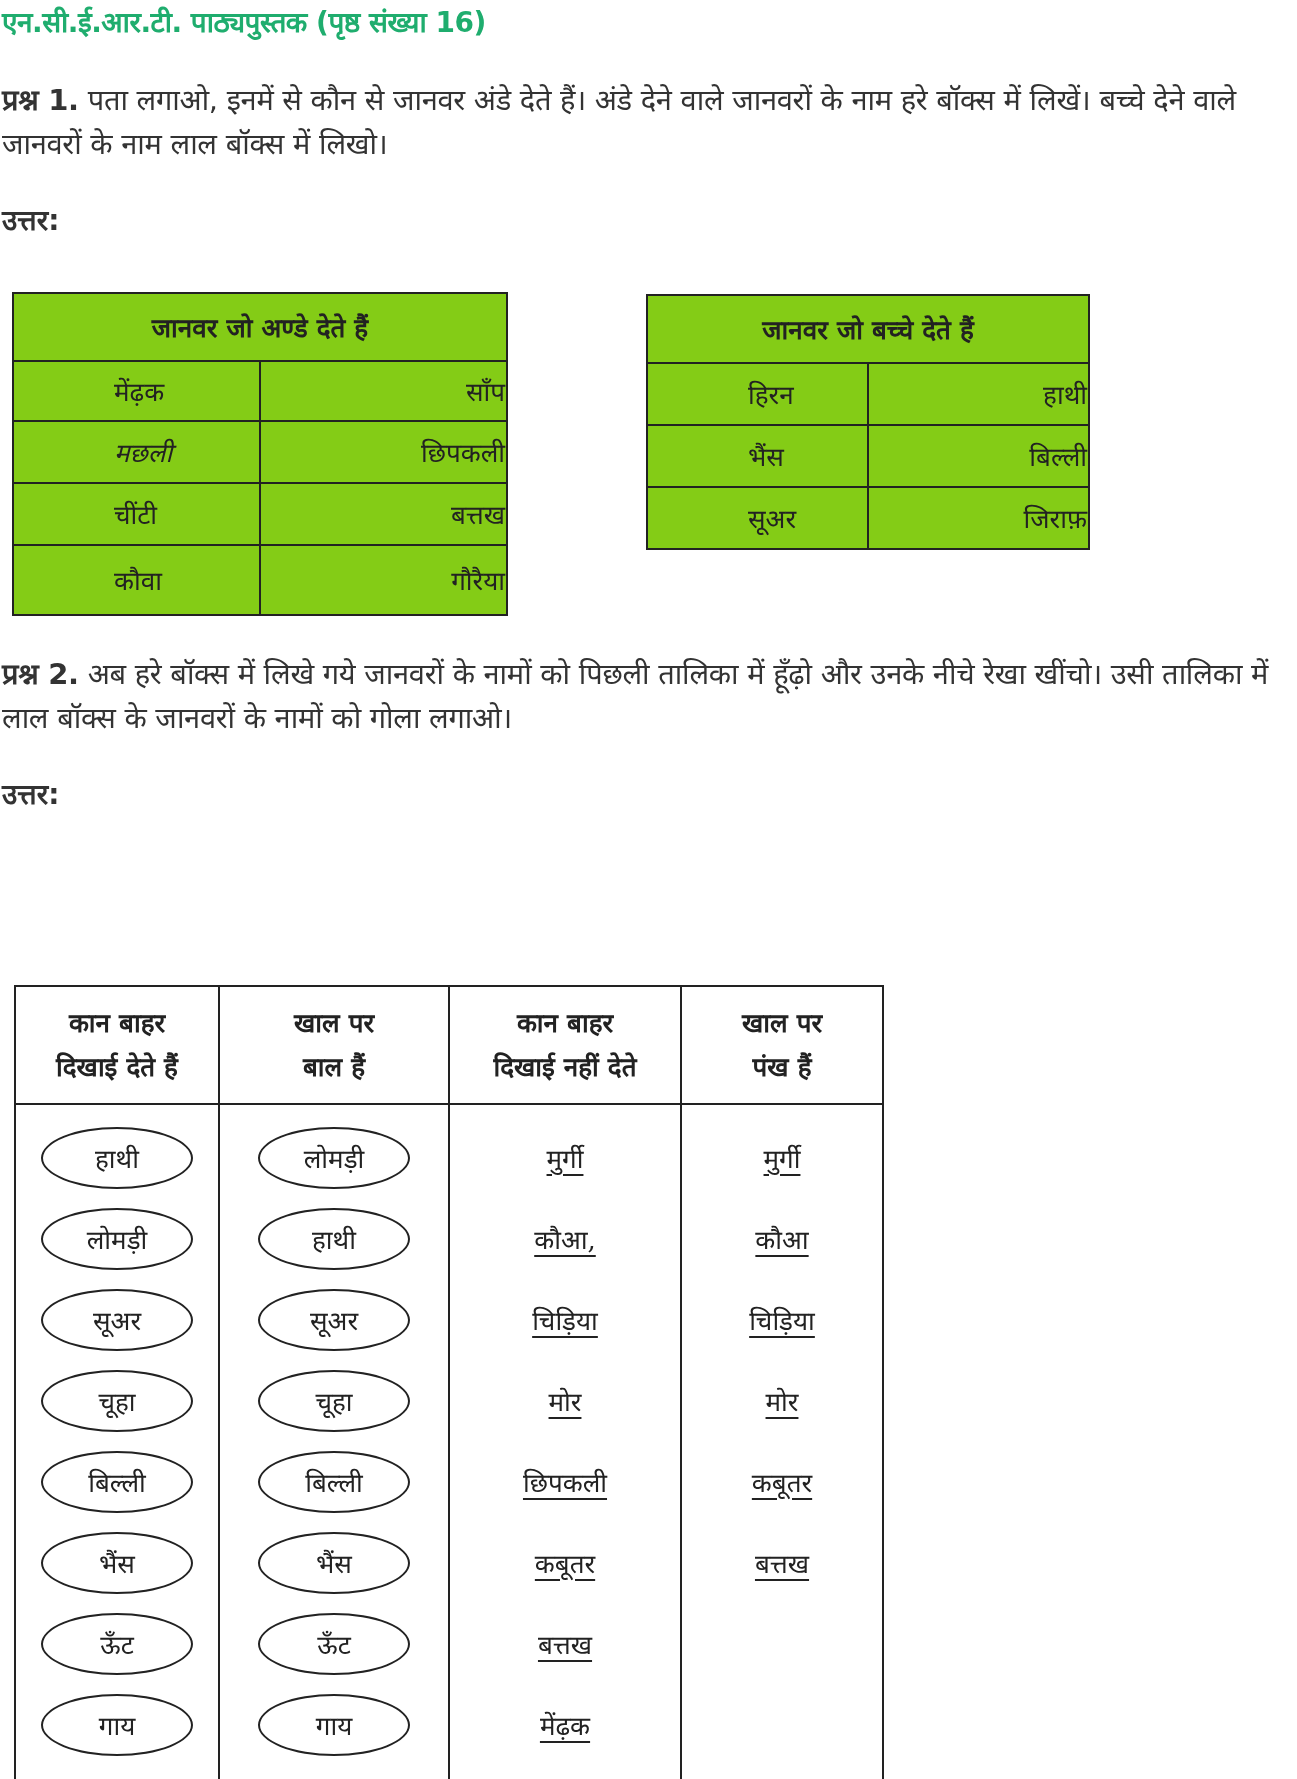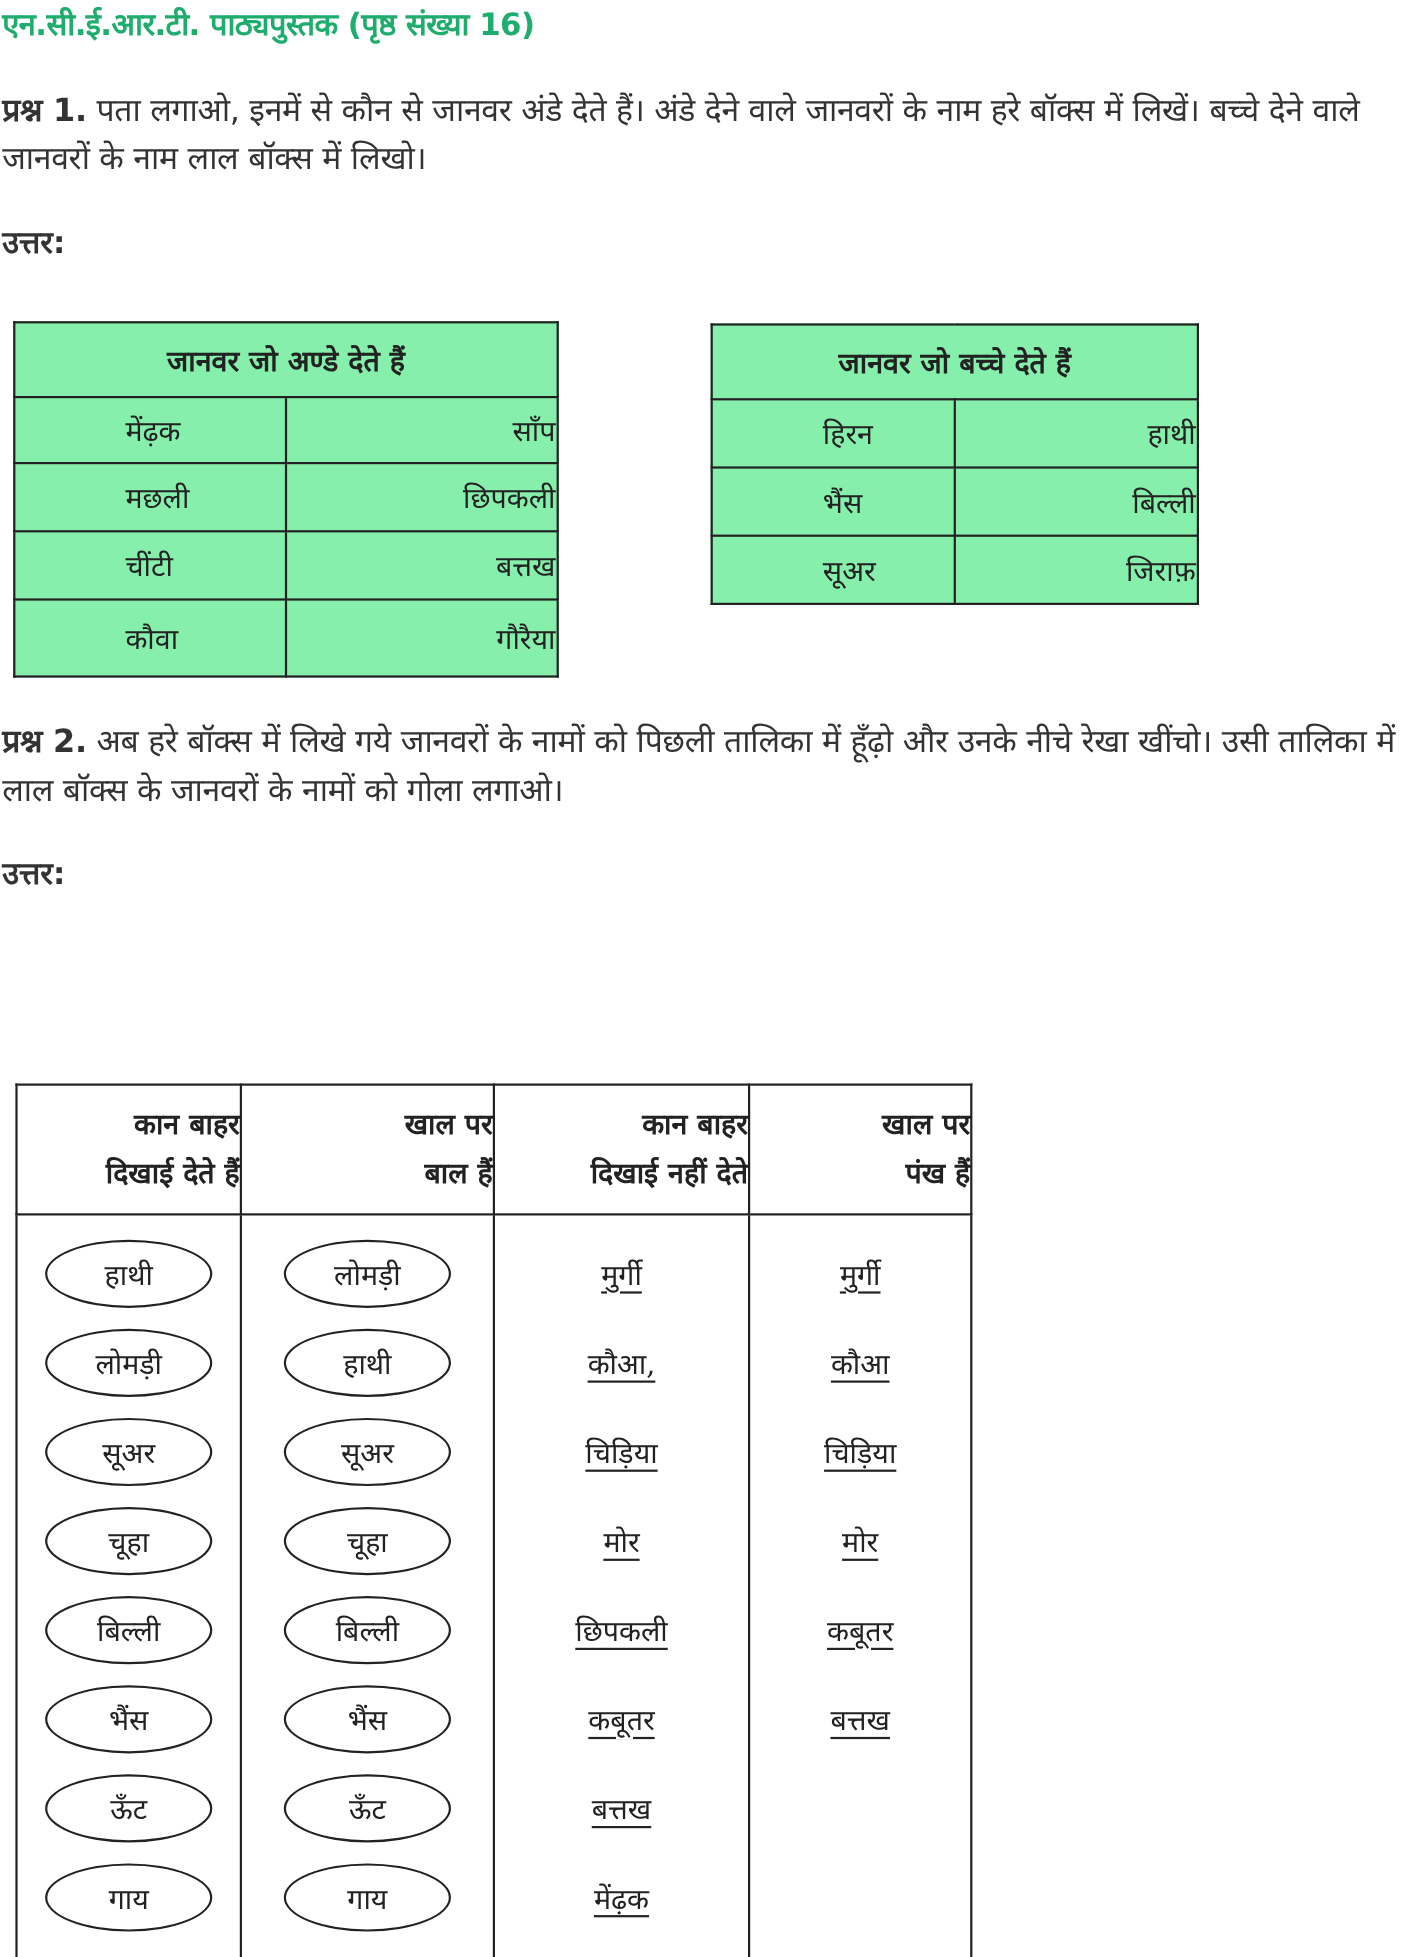--- a/index.html
+++ b/index.html
@@ -13,34 +13,34 @@
     white-space: nowrap;
   }
   .para {
     position: absolute; left: 2px; font-size: 29px; line-height: 44px; color: #333;
     width: 1270px; letter-spacing: -0.3px;
   }
   .para b { font-weight: 700; }
   .answer { position: absolute; left: 2px; font-size: 28px; font-weight: 700; color: #333; }
 
   table.t1 {
-    position: absolute; border-collapse: collapse; background: #86efac;
+    position: absolute; border-collapse: collapse; background: #84cc16;
     font-family: "DejaVu Serif", "Liberation Serif", serif; color: #222;
   }
   table.t1 td, table.t1 th { border: 2px solid #222; text-align: center; font-size: 26px; }
   table.t1 th { font-weight: 700; height: 64px; }
   table.t1 td { height: 62px; font-weight: 400; }
   table.t1 td.l { text-align: left; padding-left: 100px; }
   table.t1 td.r { text-align: right; padding-left: 70px; }
 
   table.t2 {
     position: absolute; left: 14px; top: 985px; border-collapse: collapse;
     font-family: "DejaVu Serif", "Liberation Serif", serif; color: #222;
   }
-  table.t2 th { border: 2px solid #222; font-size: 26px; font-weight: 700; line-height: 44px; height: 116px; padding: 0; text-align: right; }
+  table.t2 th { border: 2px solid #222; font-size: 26px; font-weight: 700; line-height: 44px; height: 116px; padding: 0; }
   table.t2 td { border-left: 2px solid #222; border-right: 2px solid #222; vertical-align: top; padding: 0; }
   table.t2 tbody tr:last-child td { border-bottom: 3px solid #222; }
   .cell-col { display: flex; flex-direction: column; align-items: center; padding-top: 12px; height: 665px; }
   .item { height: 81px; display: flex; align-items: center; justify-content: center; font-size: 26px; }
   .oval {
     width: 152px; height: 62px; border: 2px solid #222; border-radius: 50%;
     display: flex; align-items: center; justify-content: center; box-sizing: border-box;
   }
   .underlined { text-decoration: underline; text-underline-offset: 6px; text-decoration-thickness: 2px; }
 </style>
@@ -59,21 +59,21 @@
       <tr>
         <th colspan="2">जानवर जो अण्डे देते हैं</th>
       </tr>
     </thead>
   <tbody id="egg-body">
       <tr>
         <td class="l" style="width: 50%; height: 56px;">मेंढ़क</td>
         <td class="r" style="width: 50%; height: 56px;">साँप</td>
       </tr>
       <tr>
-        <td class="l" style="width: 50%; height: 58px;">मछली</td>
+        <td class="l" style="width: 50%; height: 58px; font-style: italic;">मछली</td>
         <td class="r" style="width: 50%; height: 58px;">छिपकली</td>
       </tr>
       <tr>
         <td class="l" style="width: 50%; height: 58px;">चींटी</td>
         <td class="r" style="width: 50%; height: 58px;">बत्तख</td>
       </tr>
       <tr>
         <td class="l" style="width: 50%; height: 66px;">कौवा</td>
         <td class="r" style="width: 50%; height: 66px;">गौरैया</td>
       </tr>

